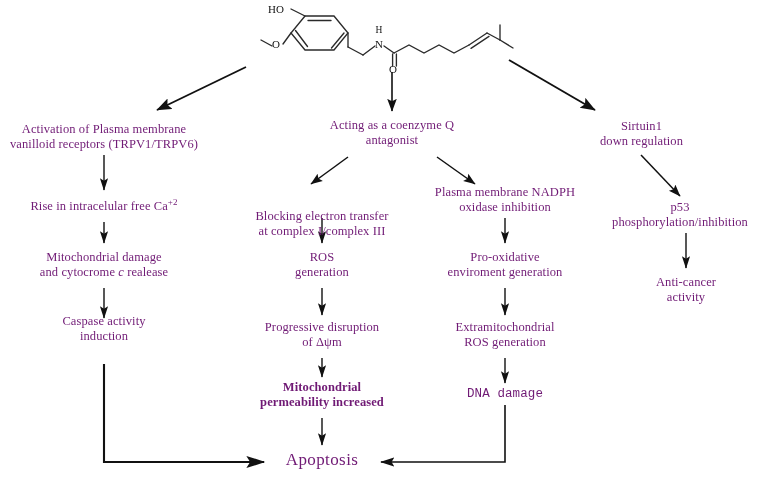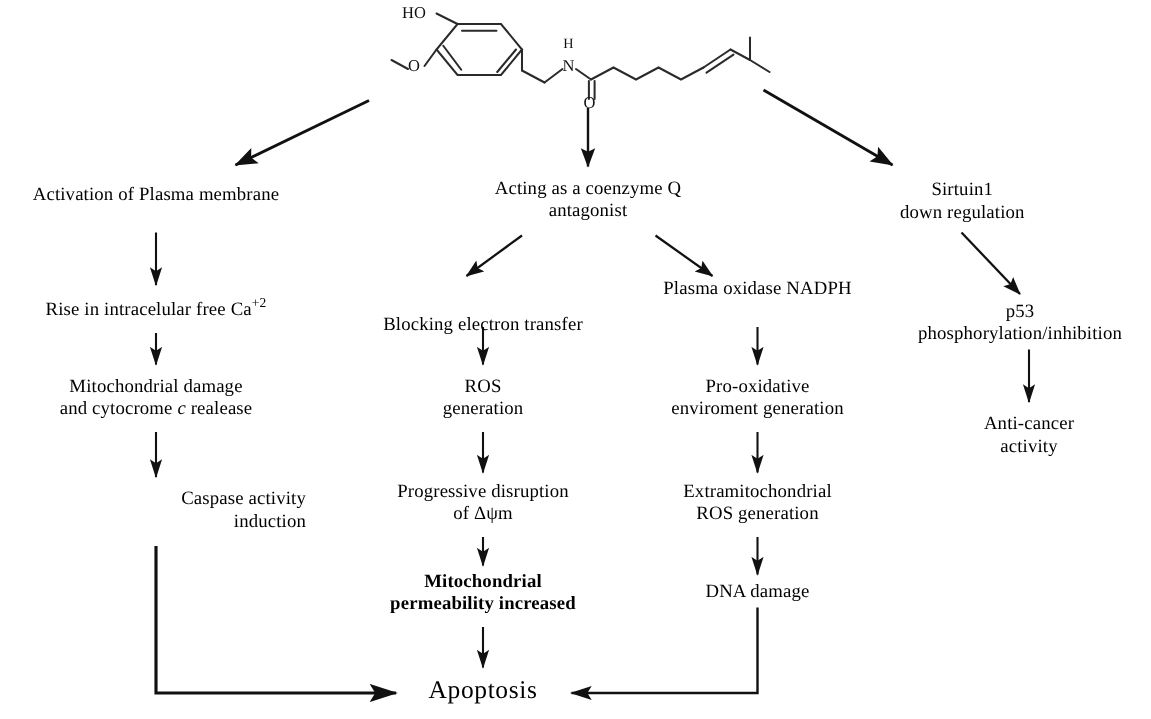--- a/index.html
+++ b/index.html
@@ -25,21 +25,21 @@
     position: absolute;
     left: 0; top: 0;
     width: 767px;
     height: 479px;
   }
   .node {
     position: absolute;
     text-align: center;
     line-height: 1.22;
     font-size: 12.5px;
-    color: #000000;
+    color: #701a75;
     white-space: nowrap;
     letter-spacing: 0.1px;
   }
   .node .ln { display: block; }
   .node-apoptosis {
     font-size: 17px;
     letter-spacing: 0.4px;
   }
   .ital { font-style: italic; }
   .sup {
@@ -132,75 +132,78 @@
   </svg>
 
   <div class="mol-label" style="left:268px; top:3px;">HO</div>
   <div class="mol-label" style="left:272px; top:38px;">O</div>
   <div class="mol-label" style="left:375px; top:38px;">N</div>
   <div class="mol-label" style="left:375.5px; top:25px; font-size:9.5px;">H</div>
   <div class="mol-label" style="left:389px; top:63px;">O</div>
 
   <div class="node" style="left:0px; top:122px; width:208px;">
     <span class="ln">Activation of Plasma membrane</span>
+    <span class="ln">vanilloid receptors (TRPV1/TRPV6)</span>
   </div>
 
   <div class="node" style="left:4px; top:199px; width:200px;">
     <span class="ln"><span>Rise in intracelular free Ca</span><span class="sup">+2</span></span>
   </div>
 
   <div class="node" style="left:4px; top:250px; width:200px;">
     <span class="ln">Mitochondrial damage</span>
     <span class="ln"><span>and cytocrome </span><span class="ital">c</span><span> realease</span></span>
   </div>
 
-  <div class="node" style="left:4px; top:325px; width:200px;text-align:right;">
+  <div class="node" style="left:4px; top:314px; width:200px;">
     <span class="ln">Caspase activity</span>
     <span class="ln">induction</span>
   </div>
 
   <div class="node" style="left:297px; top:118px; width:190px;">
     <span class="ln">Acting as a coenzyme Q</span>
     <span class="ln">antagonist</span>
   </div>
 
   <div class="node" style="left:227px; top:185px; width:190px;margin-top:24px;">
     <span class="ln">Blocking electron transfer</span>
+    <span class="ln">at complex I/complex III</span>
   </div>
 
   <div class="node" style="left:252px; top:250px; width:140px;">
     <span class="ln">ROS</span>
     <span class="ln">generation</span>
   </div>
 
   <div class="node" style="left:237px; top:320px; width:170px;">
     <span class="ln">Progressive disruption</span>
     <span class="ln">of Δψm</span>
   </div>
 
   <div class="node" style="left:237px; top:380px; width:170px;font-weight:bold;">
     <span class="ln">Mitochondrial</span>
     <span class="ln">permeability increased</span>
   </div>
 
   <div class="node" style="left:420px; top:185px; width:170px;">
-    <span class="ln">Plasma oxidase NADPH</span>
+    <span class="ln">Plasma membrane NADPH</span>
+    <span class="ln">oxidase inhibition</span>
   </div>
 
   <div class="node" style="left:420px; top:250px; width:170px;">
     <span class="ln">Pro-oxidative</span>
     <span class="ln">enviroment generation</span>
   </div>
 
   <div class="node" style="left:420px; top:320px; width:170px;text-align:center;">
     <span class="ln">Extramitochondrial</span>
     <span class="ln">ROS generation</span>
   </div>
 
-  <div class="node" style="left:420px; top:387px; width:170px;">
+  <div class="node" style="left:420px; top:387px; width:170px;font-family:Liberation Mono, monospace;">
     <span class="ln">DNA damage</span>
   </div>
 
   <div class="node" style="left:583px; top:119px; width:117px;">
     <span class="ln">Sirtuin1</span>
     <span class="ln">down regulation</span>
   </div>
 
   <div class="node" style="left:593px; top:200px; width:174px;">
     <span class="ln">p53</span>

